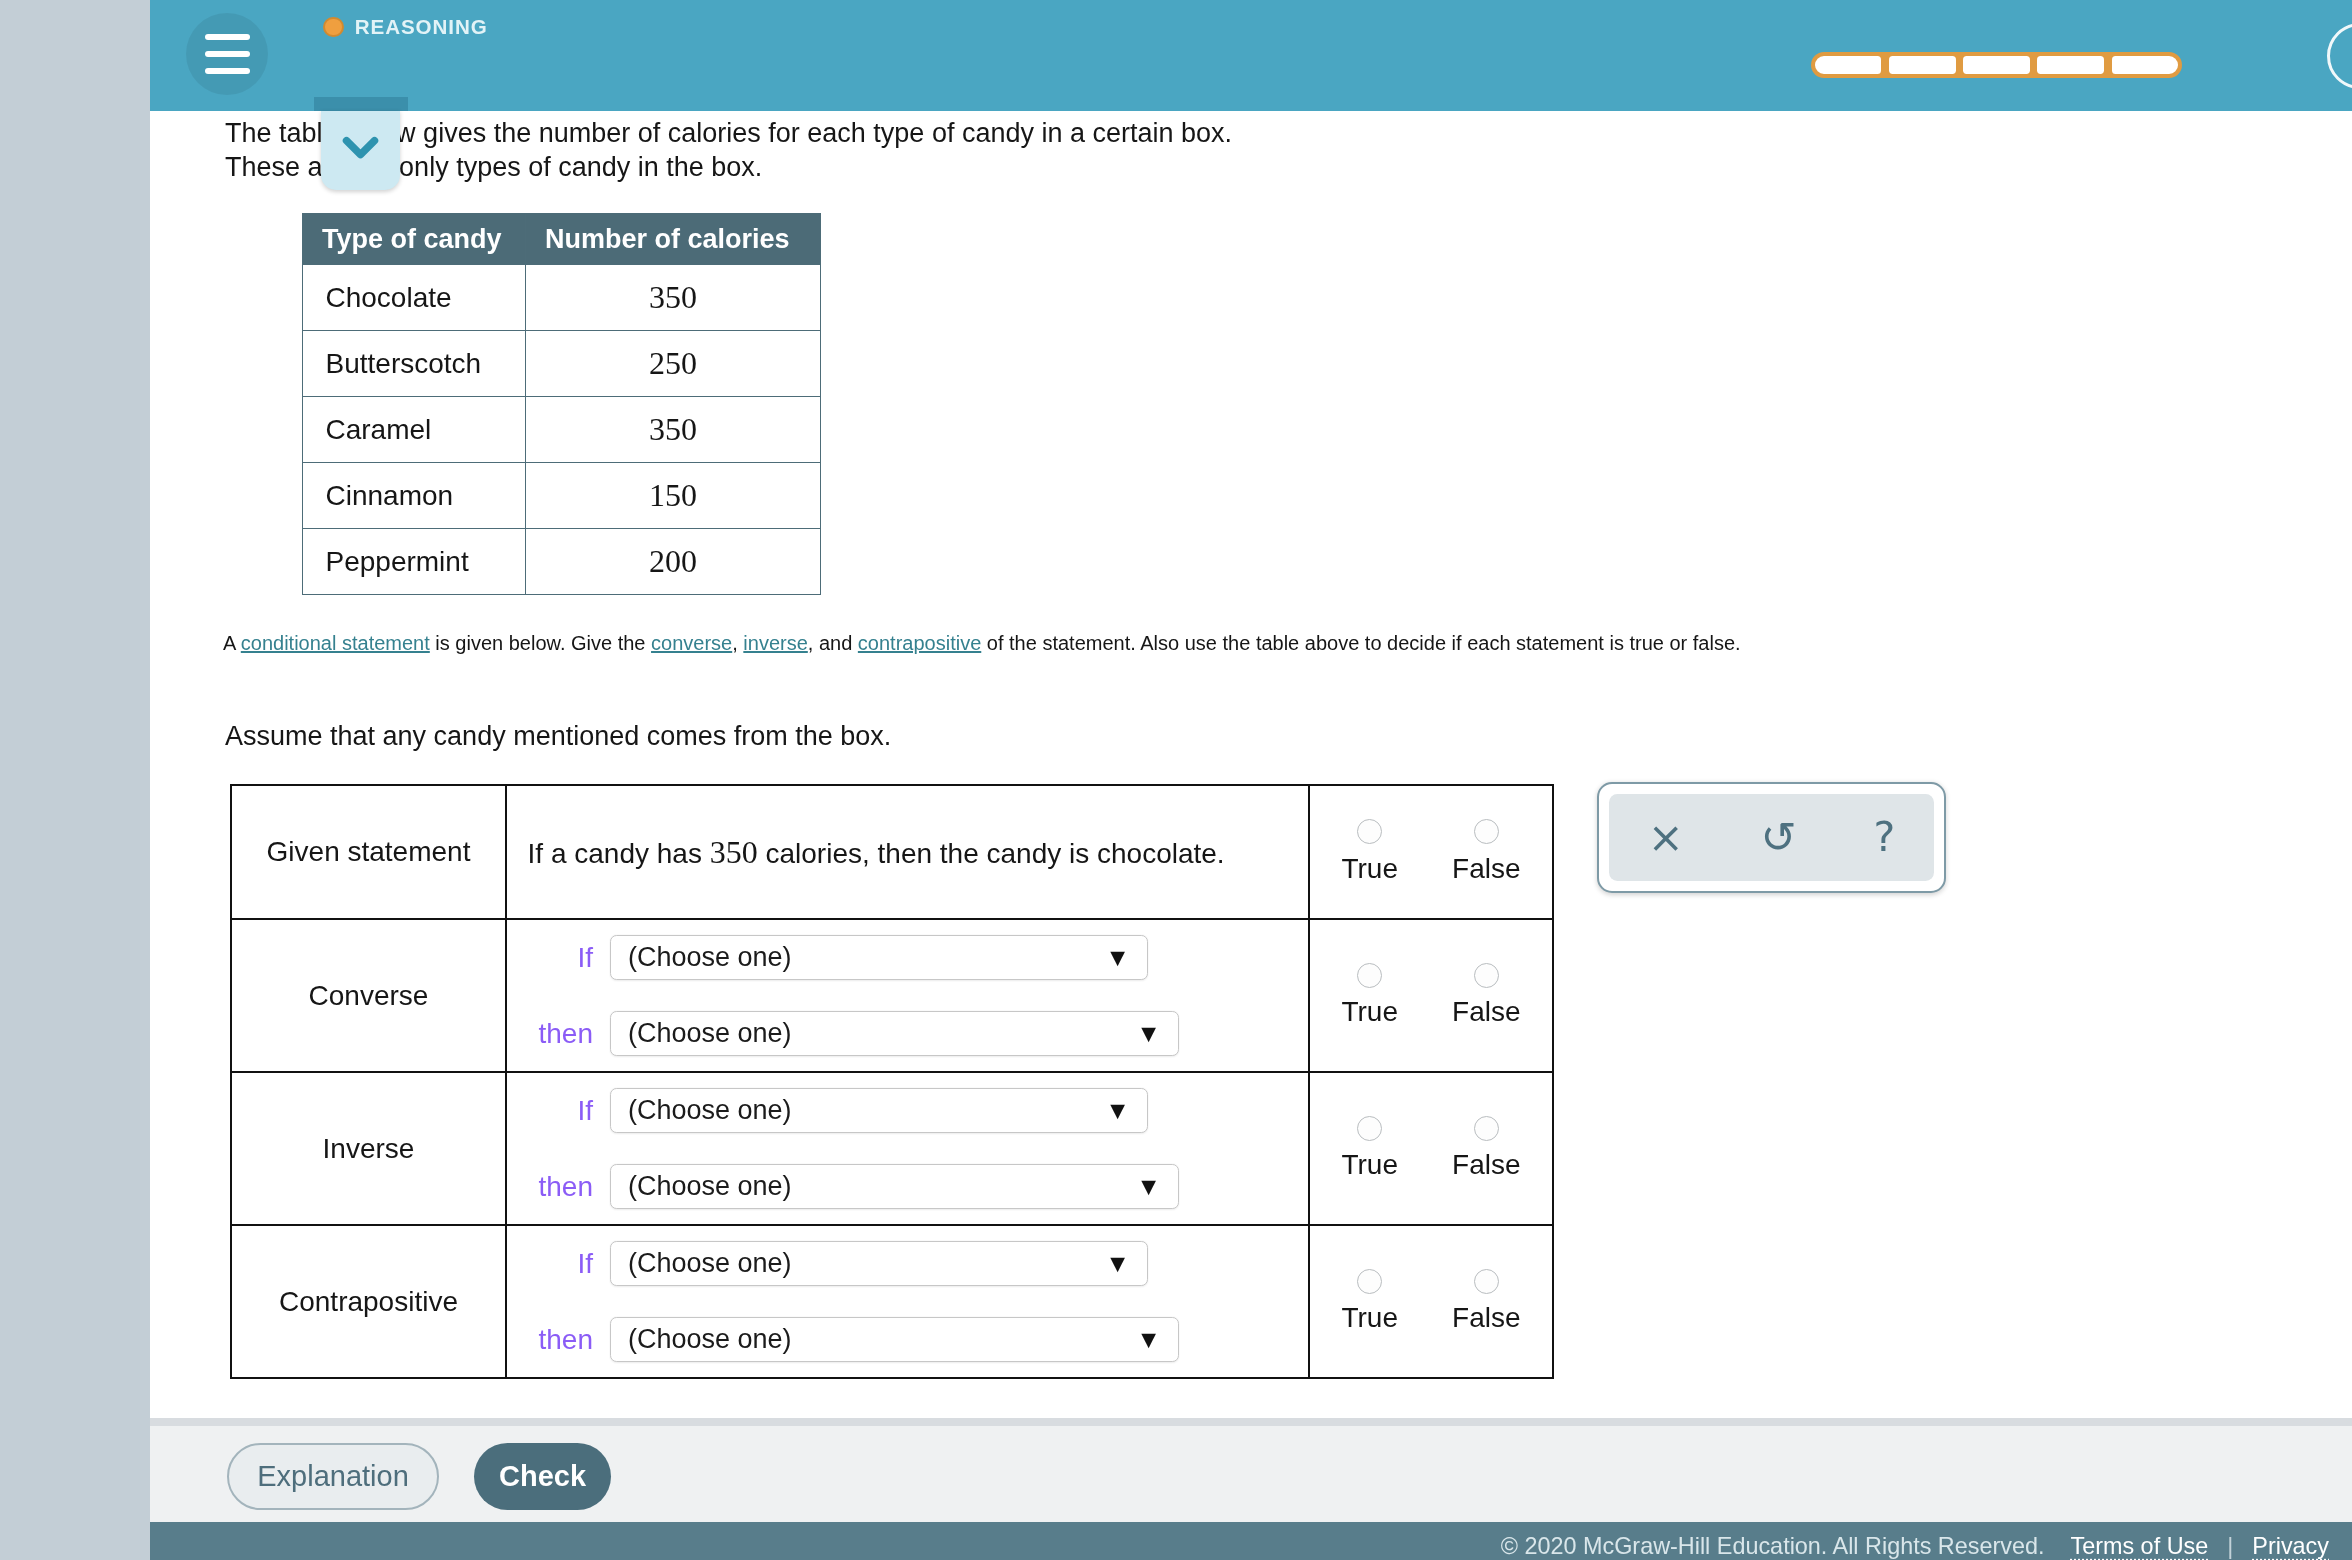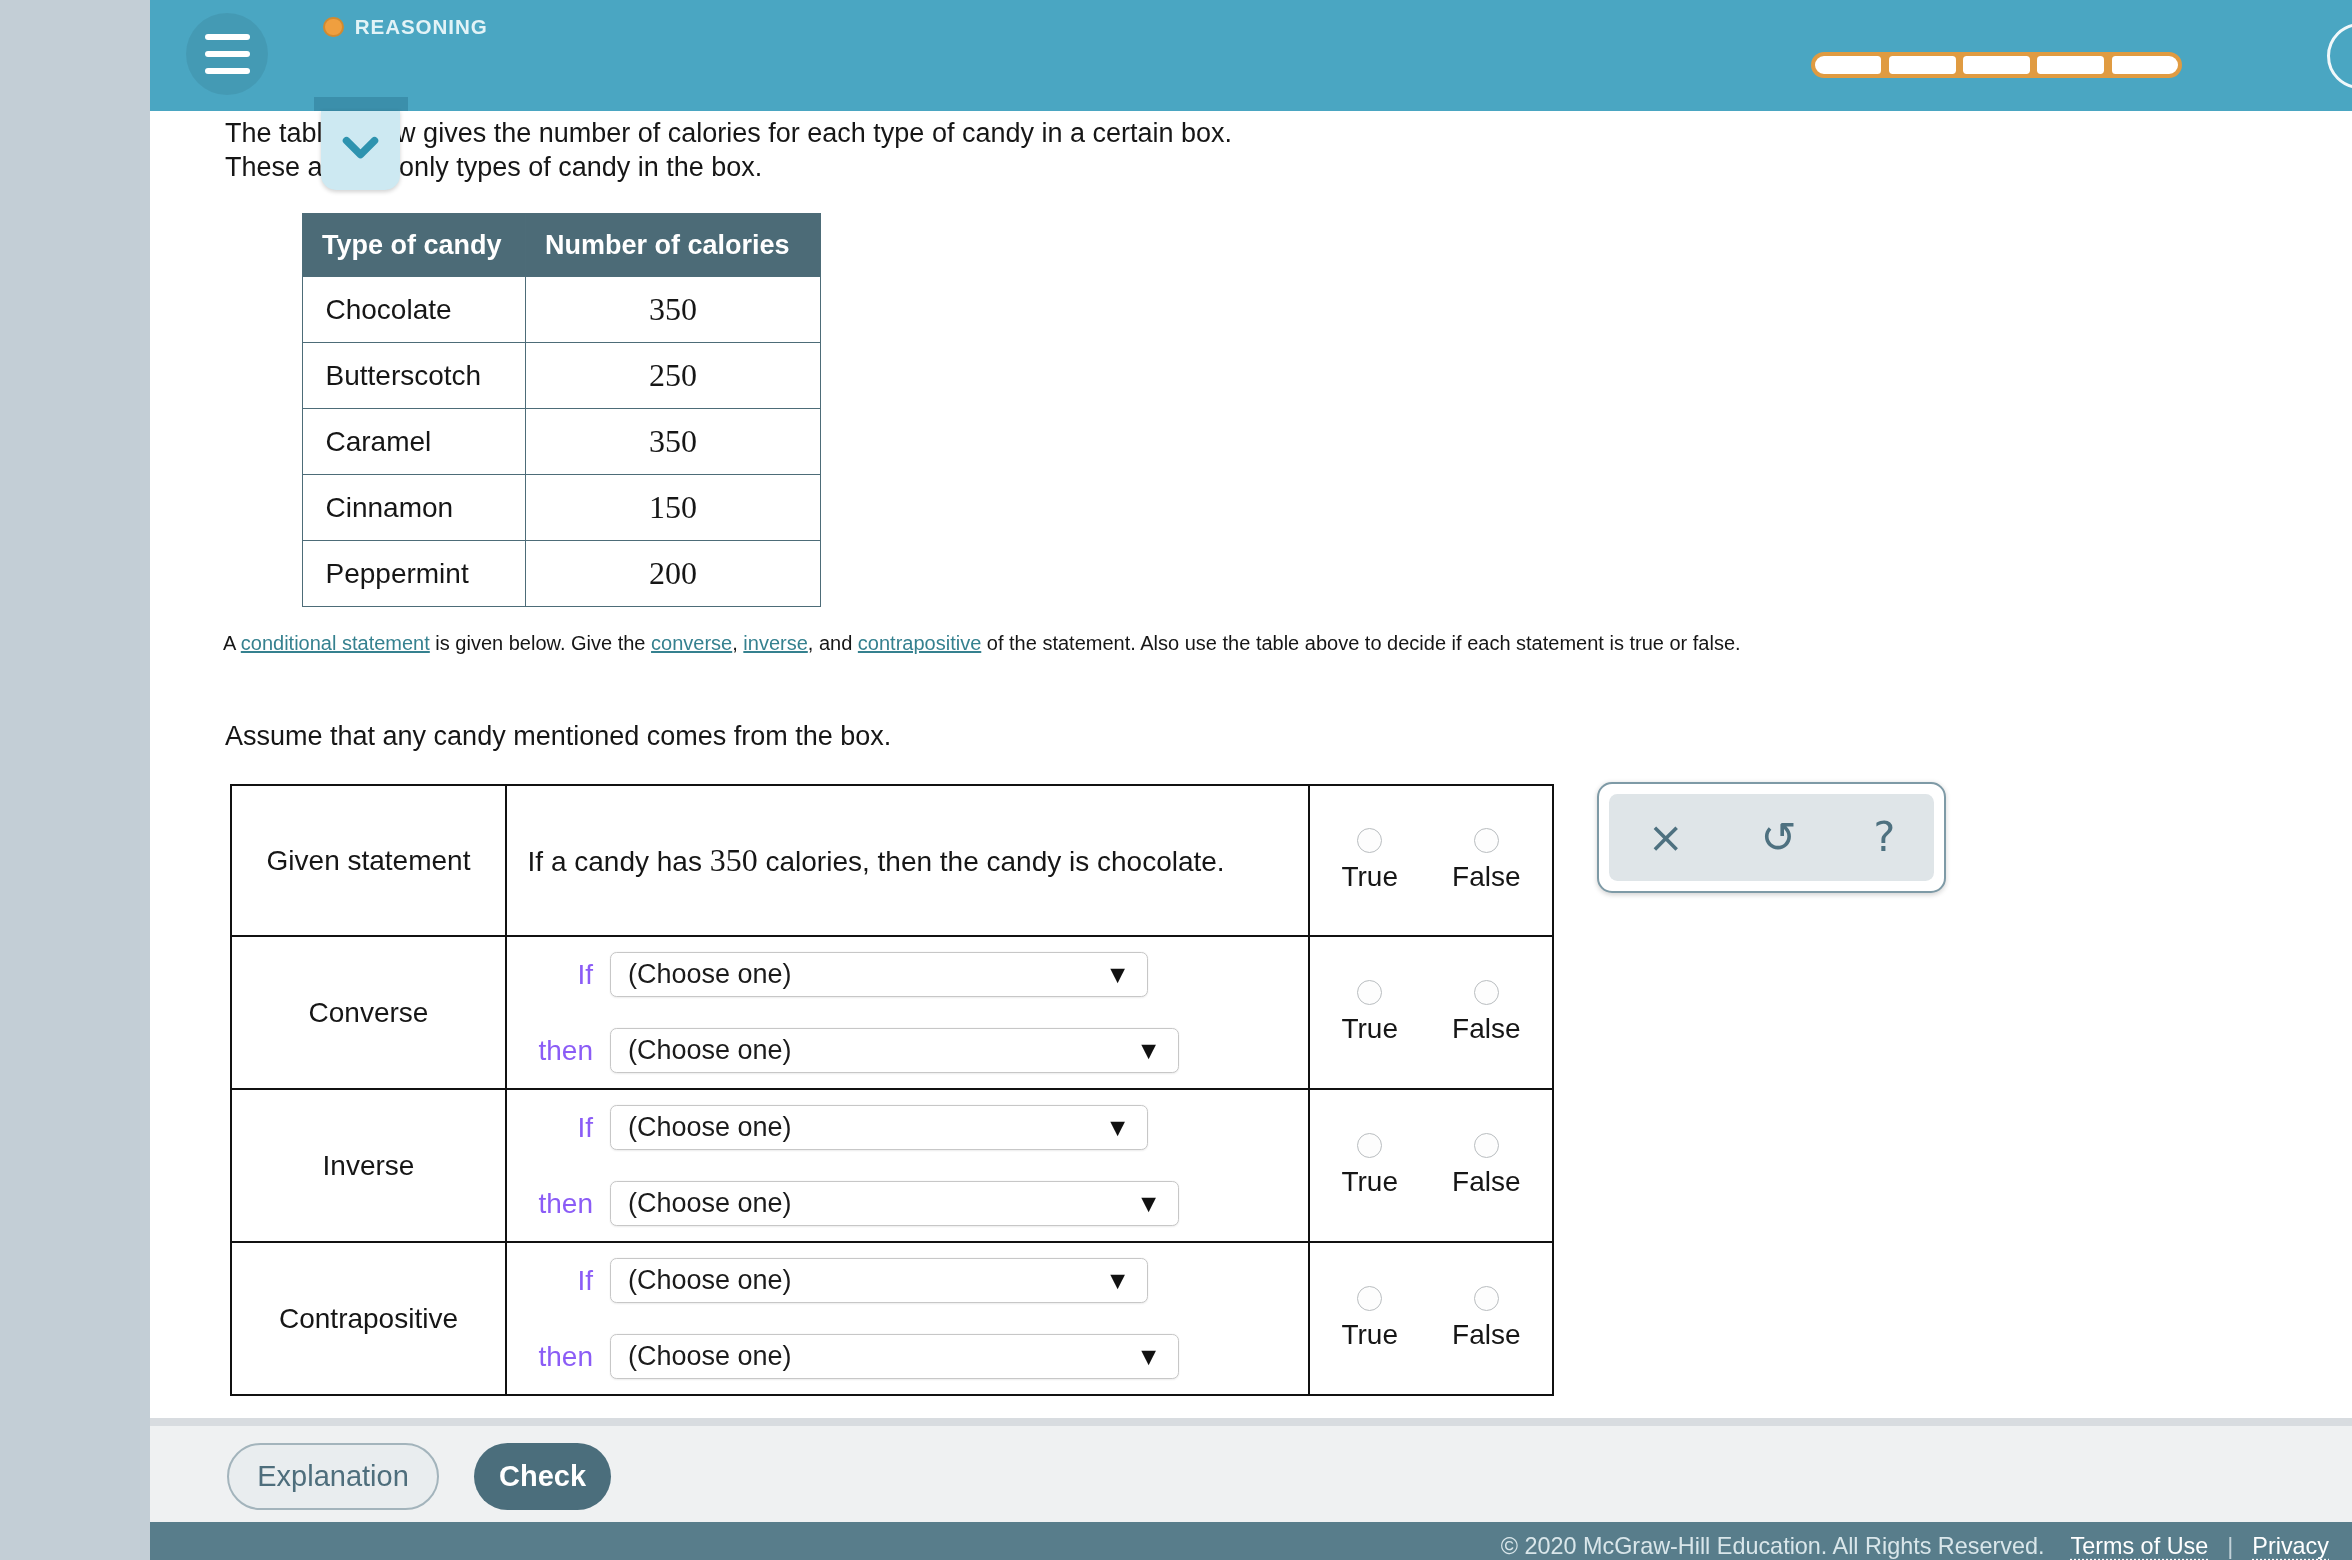--- a/index.html
+++ b/index.html
@@ -32,40 +32,40 @@
   .tab-strip { position:absolute; left:314px; top:97px; width:94px; height:14px; background:#3b8fab; z-index:6; }
   .chevron-tab { position:absolute; left:321px; top:111px; width:79px; height:79px; background:#cde9f2;
                  border-radius:0 0 15px 15px; z-index:7; display:flex; align-items:center; justify-content:center;
                  cursor:pointer; box-shadow:0 1.9px 4.7px rgba(0,0,0,0.18); }
 
   
   .intro { position:absolute; left:225px; top:116px; font-size:27px; color:#161616; line-height:34px; z-index:2; }
 
   
   .candy-table { position:absolute; left:302px; top:213px; border-collapse:collapse; }
-  .candy-table th { background:#4c6b77; color:#fff; font-size:27px; font-weight:700; height:63px;
+  .candy-table th { background:#4c6b77; color:#fff; font-size:27px; font-weight:700; height:51px;
                     padding:0 19px; border:1.9px solid #4d6c78; border-left:1.9px solid #728e9a; text-align:left; }
   .candy-table th:first-child { border-left:1.9px solid #4d6c78; }
   .candy-table td { border:1.9px solid #4d6c78; height:66px; font-size:28px; color:#161616; background:#fff; }
   .candy-table td.cname { width:223px; padding-left:22.5px; text-align:left; }
   .candy-table td.ccal  { width:295px; text-align:center; font-family:"Liberation Serif", serif; font-size:32px; }
 
   
   .instructions { position:absolute; left:223px; top:624px; width:2122px; font-size:20px; color:#161616;
                   line-height:38px; }
   .instructions a { color:#35818f; text-decoration:underline; cursor:pointer; }
   .assume { position:absolute; left:225px; top:721px; font-size:27px; color:#161616; }
 
   
   .stmt-table { position:absolute; left:230px; top:784px; border-collapse:collapse; table-layout:fixed; }
   .stmt-table td { border:2.8px solid #111; background:#fff; vertical-align:middle; }
   .stmt-table td.rlabel { width:275px; text-align:center; font-size:28px; color:#161616; }
   .stmt-table td.rmain  { width:803px; }
   .stmt-table td.rtf    { width:244px; }
-  .stmt-row1 { height:151px; } .stmt-row { height:152px; }
+  .stmt-row1 { height:134px; } .stmt-row { height:152px; }
   .stmt-text { padding-left:20.6px; font-size:28px; color:#161616; }
   .stmt-num { font-family:"Liberation Serif", serif; font-size:32px; }
 
   .dd-col { display:flex; flex-direction:column; gap:31px; padding:15px 0; }
   .dd-line { display:flex; align-items:center; }
   .dd-lab { width:86px; text-align:right; margin-right:17px; font-size:28px; color:#8b5cf6; flex:none; }
   .dd { height:45px; border:1.9px solid #c7c7c7; border-radius:6.6px; background:#fff; display:flex;
         align-items:center; padding:0 17px; font-size:27px; color:#1b1b1b; cursor:pointer;
         box-shadow:0 0.9px 1.9px rgba(0,0,0,0.08); }
   .dd.dd-if   { width:538px; }

